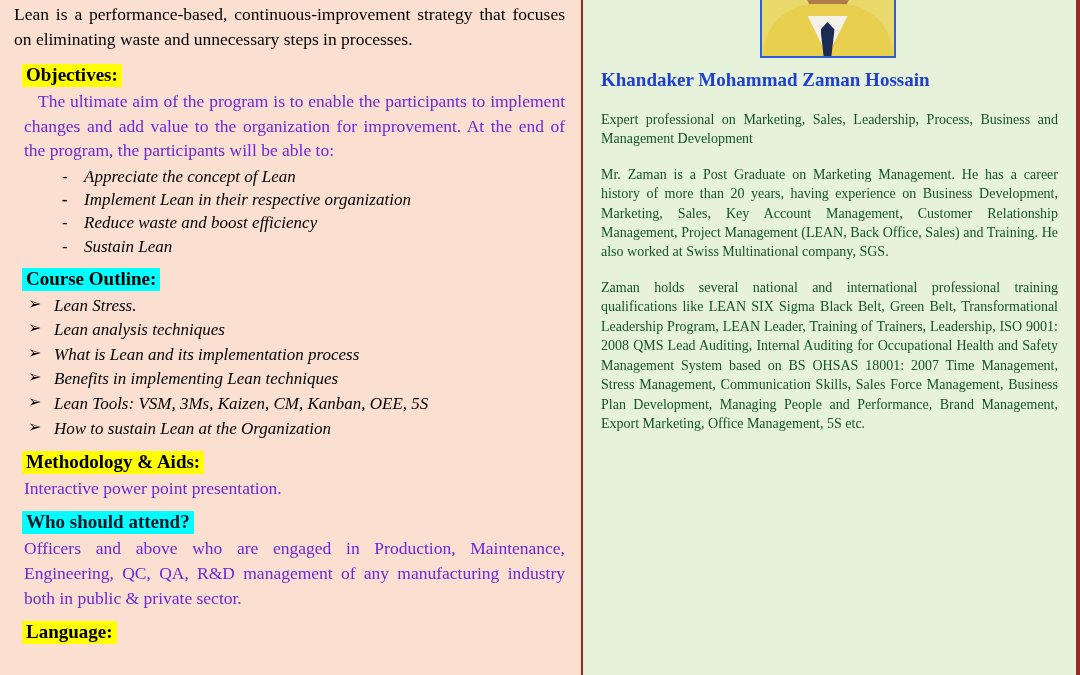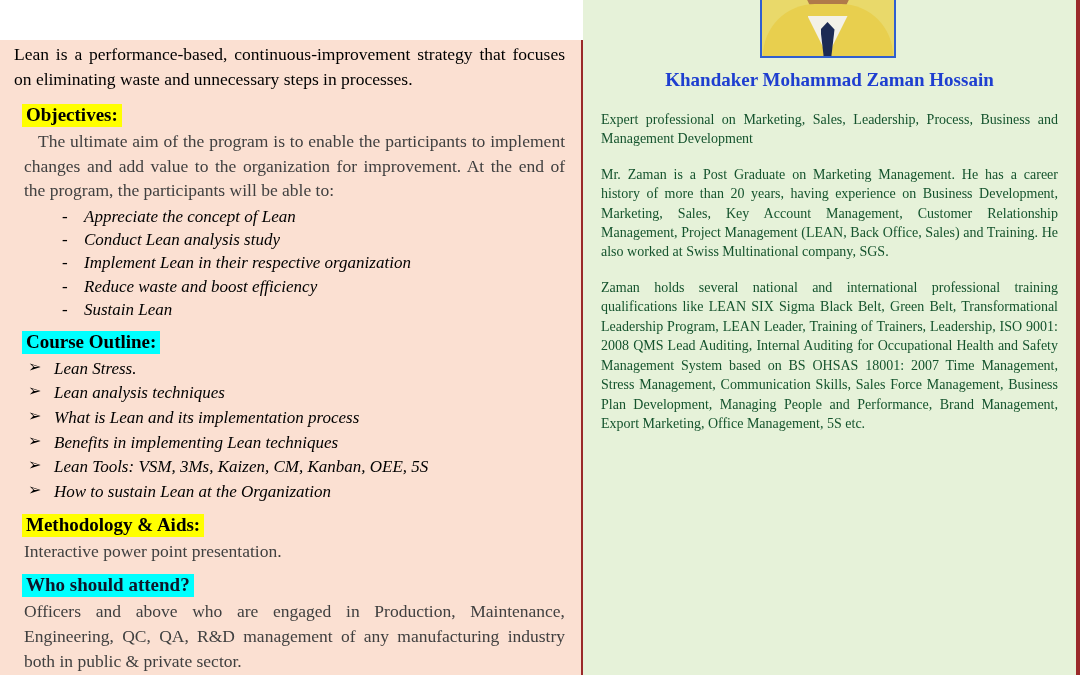--- a/index.html
+++ b/index.html
@@ -21,21 +21,20 @@
     box-sizing: border-box;
   }
   
   .left-col {
     width: 583px;
     background: #fbe0d2;
     border-right: 2px solid #9a2a2a;
     box-sizing: border-box;
     padding: 0 12px 0 14px;
     position: relative;
-    margin-top: 40px;
   }
   .left-inner {
     padding-top: 2px;
   }
   .intro {
     font-size: 17.5px;
     line-height: 1.42;
     text-align: justify;
     color: #000;
     margin: 0 0 2px 0;
@@ -49,21 +48,21 @@
     padding: 0 4px 1px 4px;
     margin: 10px 0 1px 8px;
   }
   .heading.yellow { background: #ffff00; text-align: right; }
   .heading.cyan { background: #00ffff; text-align: right; }
   .heading.cyan-purple { background: #00ffff; color: #0f172a; }
   .para {
     font-size: 17.5px;
     line-height: 1.42;
     text-align: justify;
-    color: #404040;
+    color: #6d28d9;
     margin: 1px 0 0 0;
     padding: 0 4px 0 10px;
   }
   .para-indent {
     text-indent: 14px;
   }
   .dash-list {
     list-style: none;
     margin: 2px 0 0 0;
     padding: 0 0 0 48px;
@@ -162,21 +161,20 @@
     position: absolute;
     left: 50%;
     transform: translateX(-50%);
     bottom: 0;
     width: 14px;
     height: 34px;
     background: #1d2b54;
     clip-path: polygon(50% 0, 100% 22%, 78% 100%, 22% 100%, 0 22%);
   }
   .person-name {
-    text-align: center;
     font-weight: bold;
     font-size: 19px;
     color: #1f3fd0;
     margin: -42px 0 0 0;
     line-height: 1.3;
   }
   .person-role {
     font-weight: bold;
     font-size: 18.5px;
     color: #000;
@@ -207,21 +205,21 @@
 
   <div class="left-col">
     <div class="left-inner">
       <p class="intro">Lean is a performance-based, continuous-improvement strategy that focuses on eliminating waste and unnecessary steps in processes.</p>
 
       <span class="heading yellow">Objectives:</span>
       <p class="para para-indent">The ultimate aim of the program is to enable the participants to implement changes and add value to the organization for improvement. At the end of the program, the participants will be able to:</p>
 
       <ul class="dash-list">
         <li><span class="bullet-dash">-</span><span>Appreciate the concept of Lean</span></li>
-        <li><span class="bullet-dash">-</span><span>Conduct Lean analysis study</span></li>
+        <li><span class="bullet-dash">-</span></li>
         <li><span class="bullet-dash">-</span><span>Implement Lean in their respective organization</span></li>
         <li><span class="bullet-dash">-</span><span>Reduce waste and boost efficiency</span></li>
         <li><span class="bullet-dash">-</span><span>Sustain Lean</span></li>
       </ul>
 
       <span class="heading cyan">Course Outline:</span>
       <ul class="arrow-list">
         <li><span class="bullet-arrow">➢</span><span>Lean Stress.</span></li>
         <li><span class="bullet-arrow">➢</span><span>Lean analysis techniques</span></li>
         <li><span class="bullet-arrow">➢</span><span>What is Lean and its implementation process</span></li>

